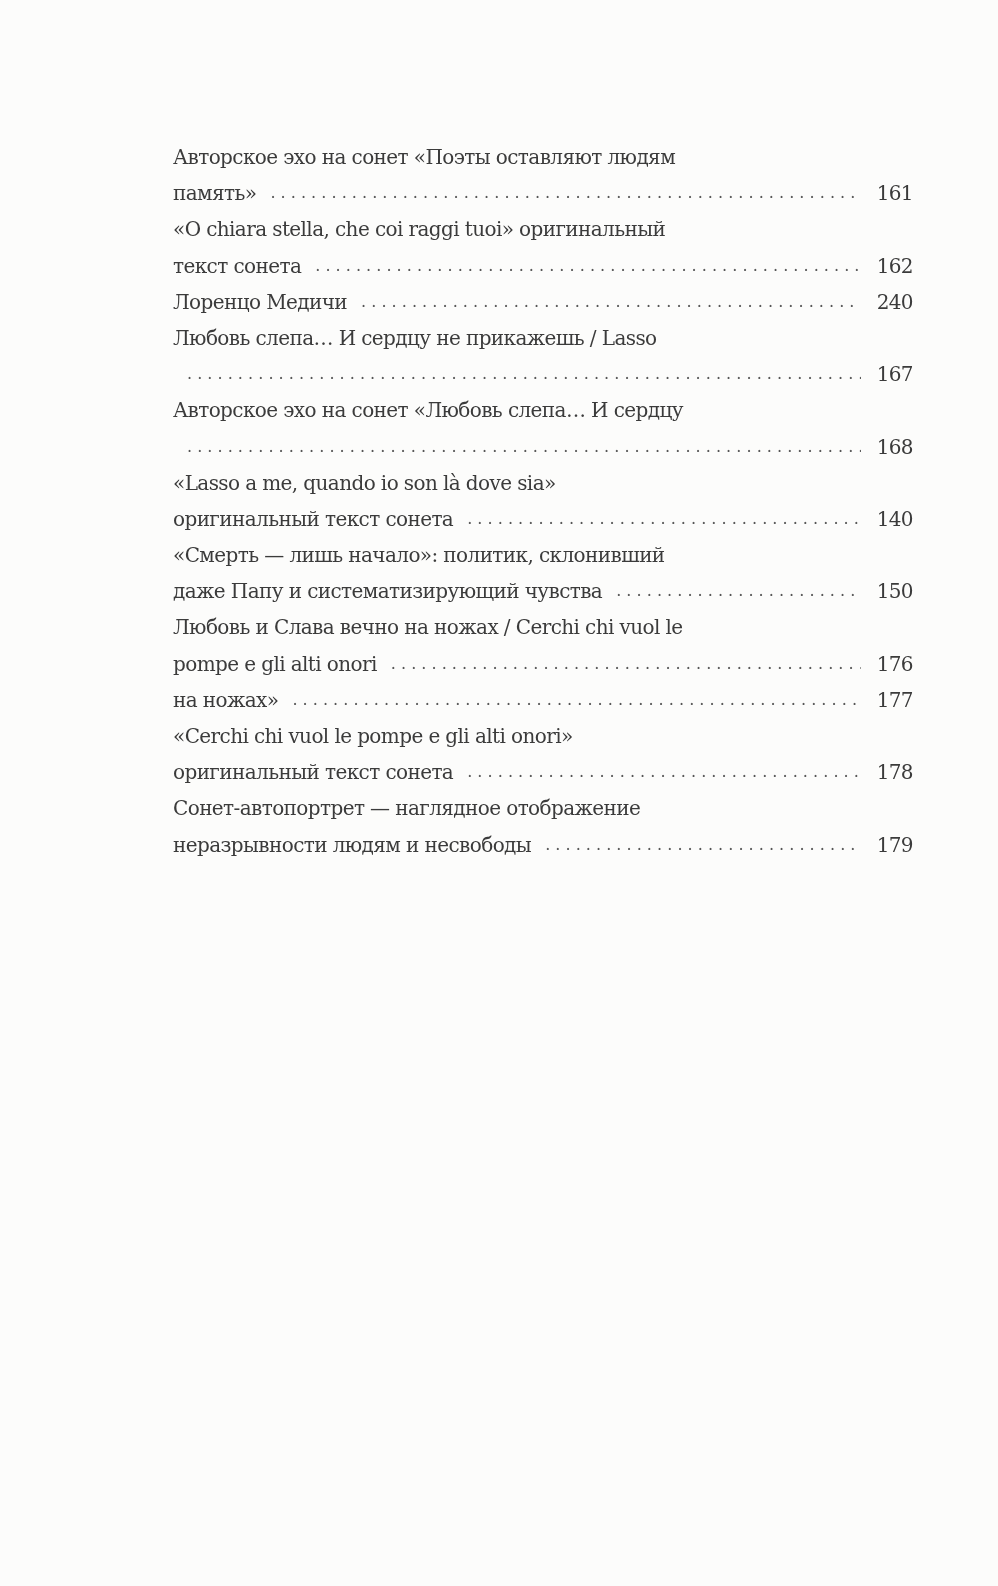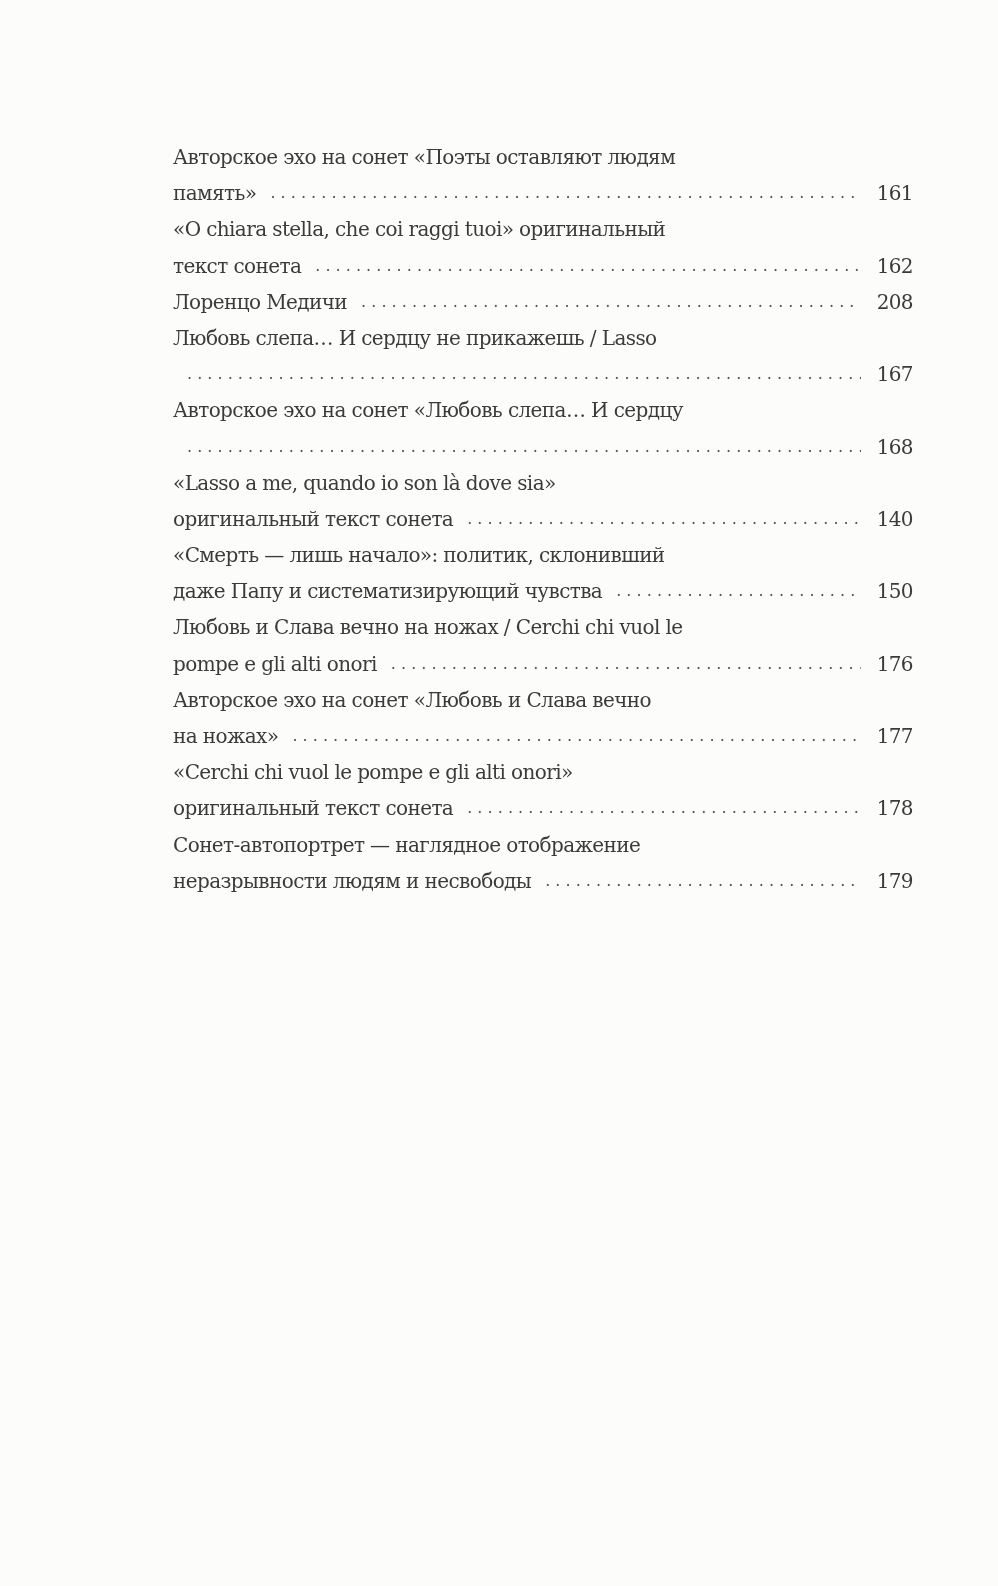--- a/index.html
+++ b/index.html
@@ -66,21 +66,21 @@
     <div class="line last">
       <span class="txt">текст сонета</span>
       <span class="dots"></span>
       <span class="page">162</span>
     </div>
   </div>
   <div class="entry">
     <div class="line last">
       <span class="txt">Лоренцо Медичи</span>
       <span class="dots"></span>
-      <span class="page">208</span>
+      <span class="page">240</span>
     </div>
   </div>
   <div class="entry">
     <div class="line">Любовь слепа… И сердцу не прикажешь / Lasso</div>
     <div class="line last">
       <span class="dots"></span>
       <span class="page">167</span>
     </div>
   </div>
   <div class="entry">
@@ -108,21 +108,20 @@
   </div>
   <div class="entry">
     <div class="line">Любовь и Слава вечно на ножах / Cerchi chi vuol le</div>
     <div class="line last">
       <span class="txt">pompe e gli alti onori</span>
       <span class="dots"></span>
       <span class="page">176</span>
     </div>
   </div>
   <div class="entry">
-    <div class="line">Авторское эхо на сонет «Любовь и Слава вечно</div>
     <div class="line last">
       <span class="txt">на ножах»</span>
       <span class="dots"></span>
       <span class="page">177</span>
     </div>
   </div>
   <div class="entry">
     <div class="line">«Cerchi chi vuol le pompe e gli alti onori»</div>
     <div class="line last">
       <span class="txt">оригинальный текст сонета</span>

